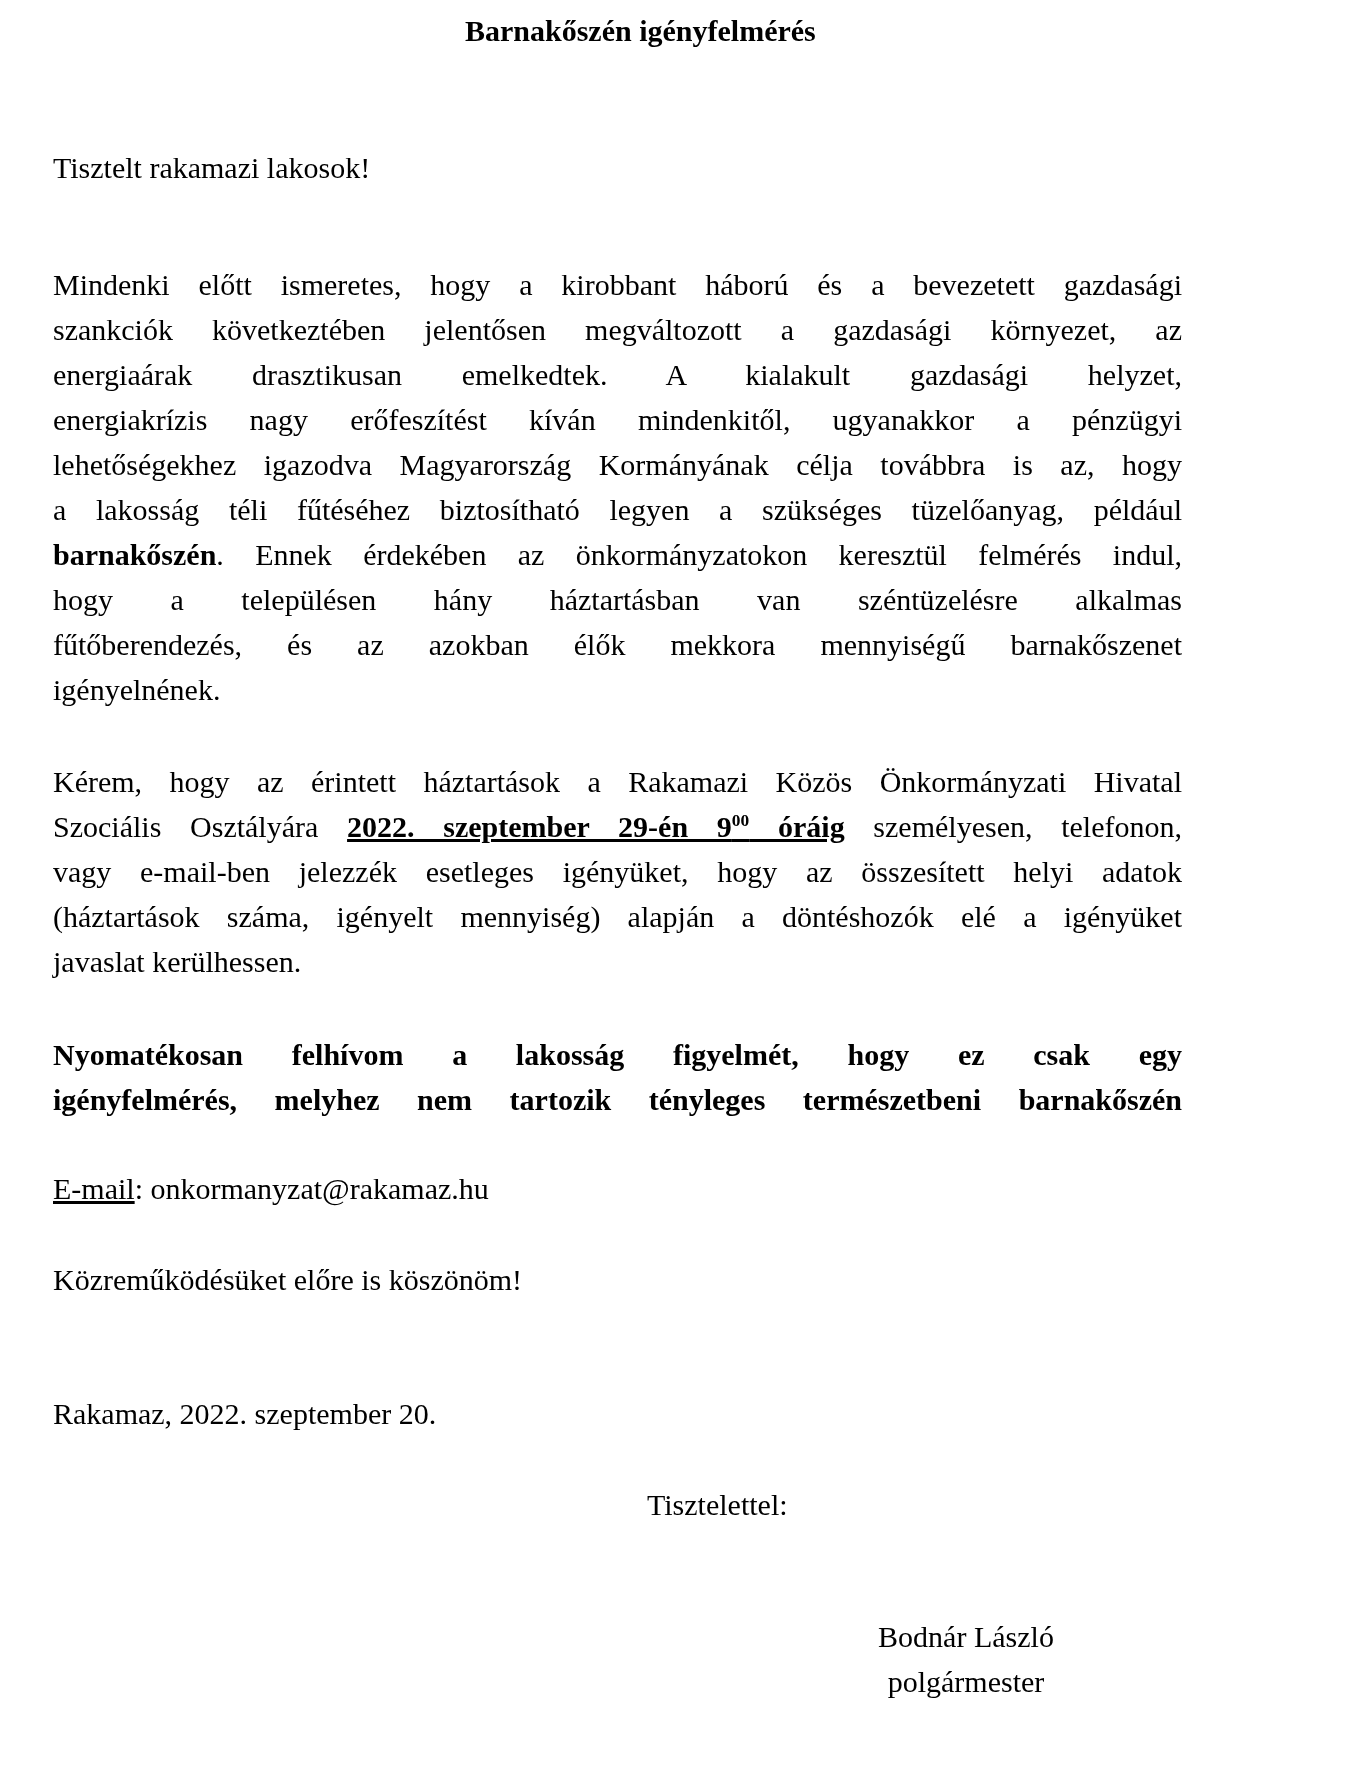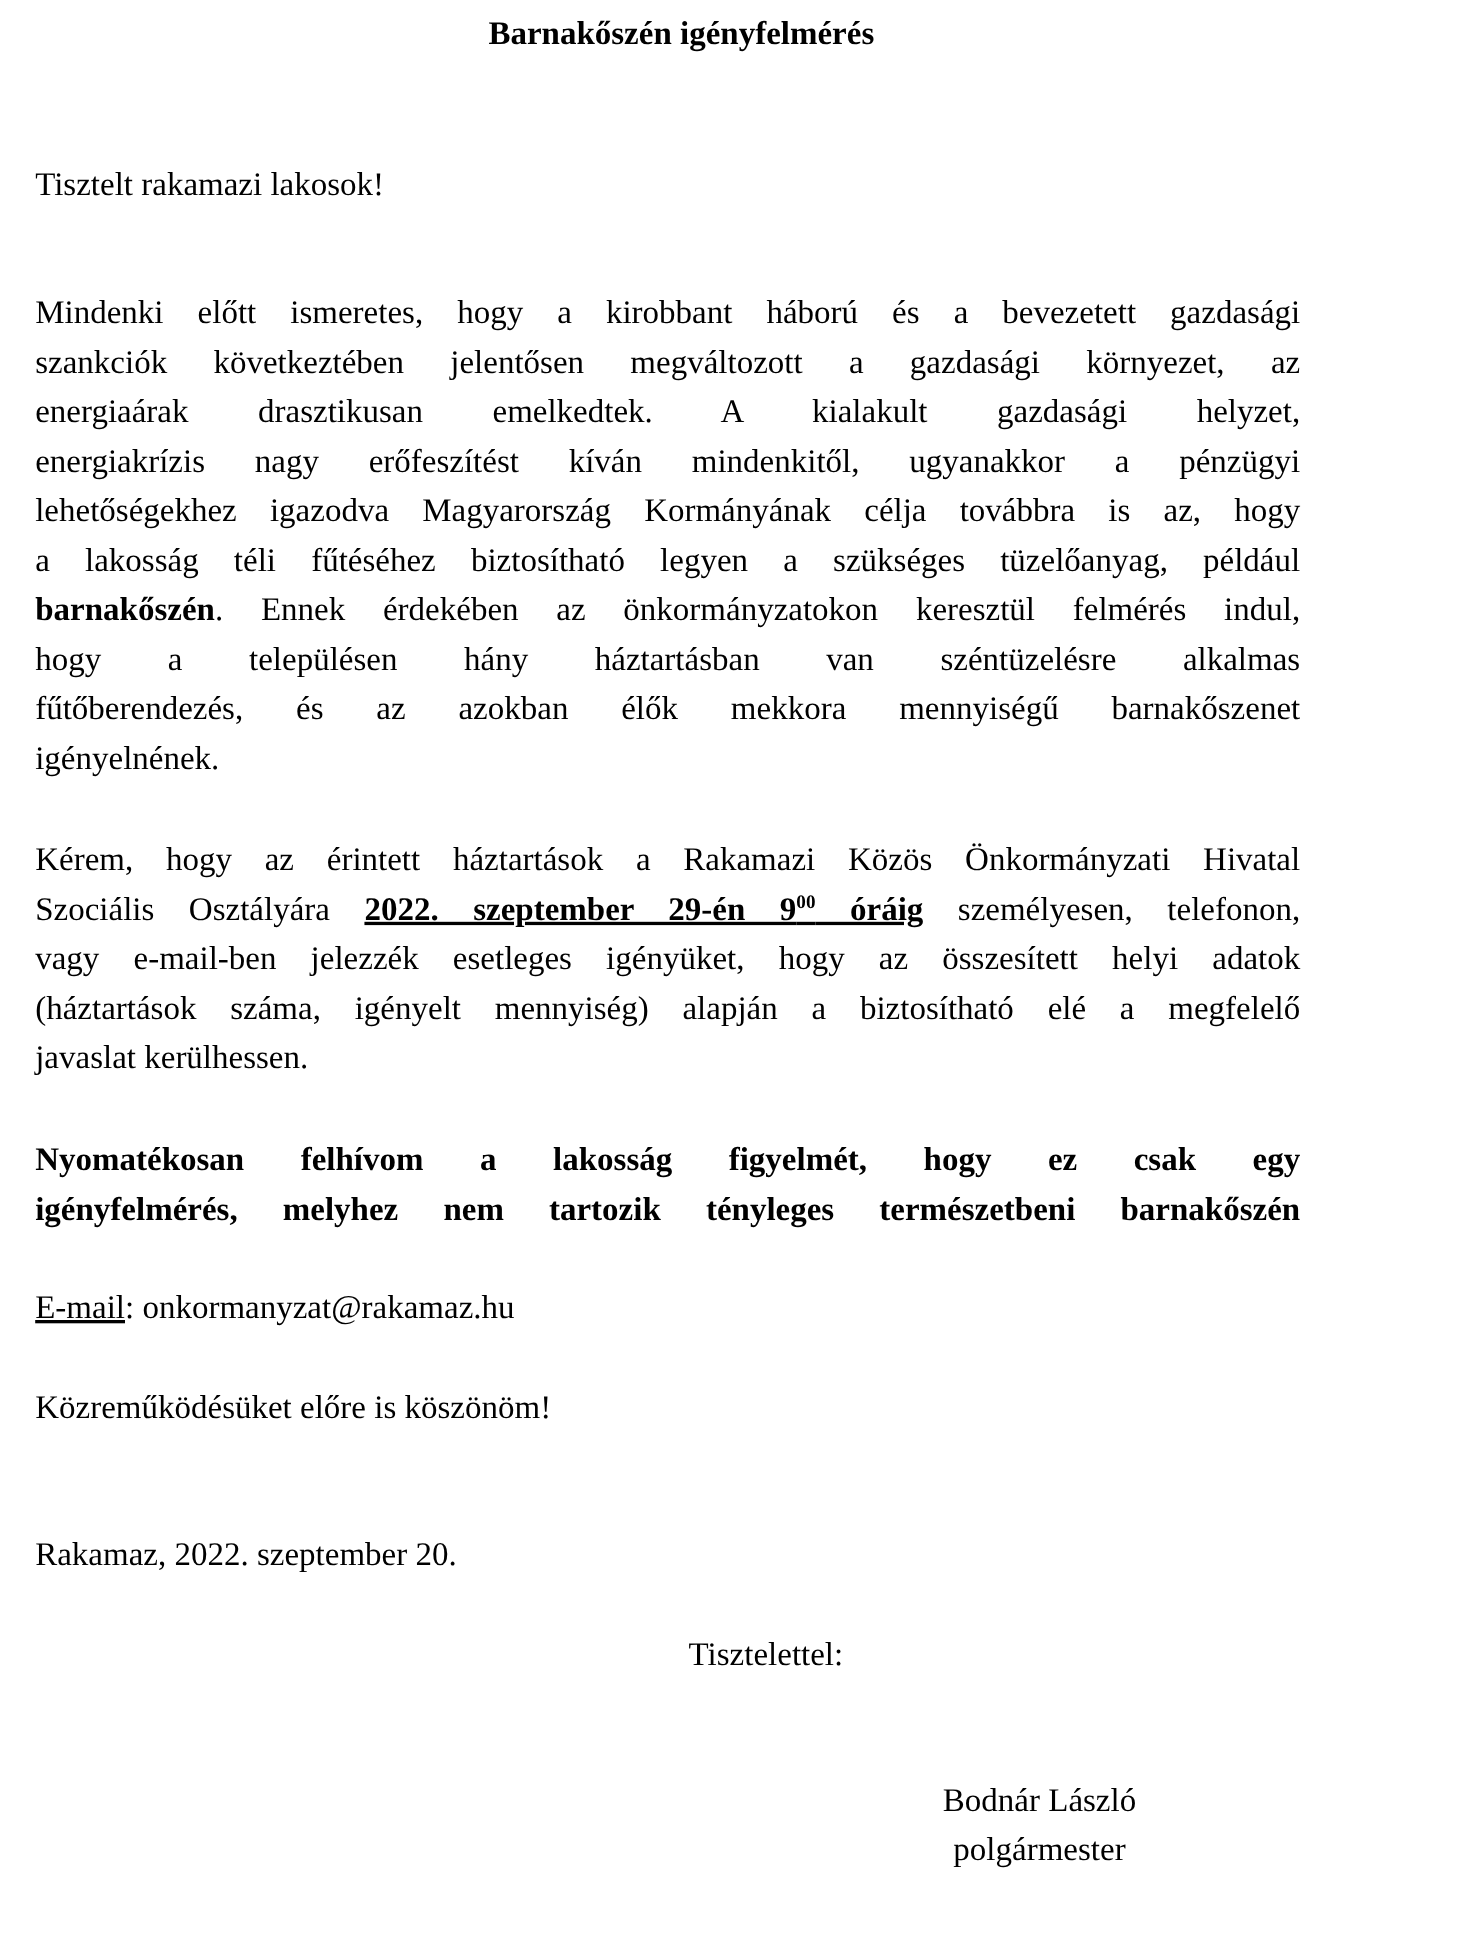--- a/index.html
+++ b/index.html
@@ -12,21 +12,21 @@
     height: 1773px;
     overflow: hidden;
     color: #000000;
     font-family: "Liberation Serif", "DejaVu Serif", serif;
     font-size: 30px;
   }
   .page {
     box-sizing: border-box;
     width: 1220px;
     height: 1773px;
-    padding: 8px 38px 0 32px;
+    padding: 8px 38px 0 53px;
     background: #ffffff;
   }
   .line { line-height: 45px; min-height: 45px; }
   .justify { text-align: justify; text-align-last: justify; }
   .b { font-weight: bold; }
   .u { text-decoration: underline; text-decoration-thickness: 2.5px; }
   .sup { vertical-align: super; font-size: 0.58em; line-height: 0; }
   .title-block { padding-left: 412px; font-weight: bold; }
   .salutation-block { margin-top: 92px; font-weight: normal; }
   .para1-block { margin-top: 72px; }
@@ -62,21 +62,21 @@
       <div class="line justify"><span class="b">barnakőszén</span><span>. Ennek érdekében az önkormányzatokon keresztül felmérés indul,</span></div>
       <div class="line justify"><span>hogy a településen hány háztartásban van széntüzelésre alkalmas</span></div>
       <div class="line justify"><span>fűtőberendezés, és az azokban élők mekkora mennyiségű barnakőszenet</span></div>
       <div class="line"><span>igényelnének.</span></div>
     </div>
 
   <div class="para2-block">
       <div class="line justify"><span>Kérem, hogy az érintett háztartások a Rakamazi Közös Önkormányzati Hivatal</span></div>
       <div class="line justify"><span>Szociális Osztályára </span><span class="b u"><span>2022. szeptember 29-én 9</span><span class="sup">00</span><span> óráig</span></span><span> személyesen, telefonon,</span></div>
       <div class="line justify"><span>vagy e-mail-ben jelezzék esetleges igényüket, hogy az összesített helyi adatok</span></div>
-      <div class="line justify"><span>(háztartások száma, igényelt mennyiség) alapján a biztosítható elé a megfelelő</span></div>
+      <div class="line justify"><span>(háztartások száma, igényelt mennyiség) alapján a döntéshozók elé a igényüket</span></div>
       <div class="line"><span>javaslat kerülhessen.</span></div>
     </div>
 
   <div class="para3-block">
       <div class="line justify"><span>Nyomatékosan felhívom a lakosság figyelmét, hogy ez csak egy</span></div>
       <div class="line justify"><span>igényfelmérés, melyhez nem tartozik tényleges természetbeni barnakőszén</span></div>
     </div>
 
   <div class="contact-block">
       <div class="line"><span class="u">E-mail</span><span>: onkormanyzat@rakamaz.hu</span></div>

